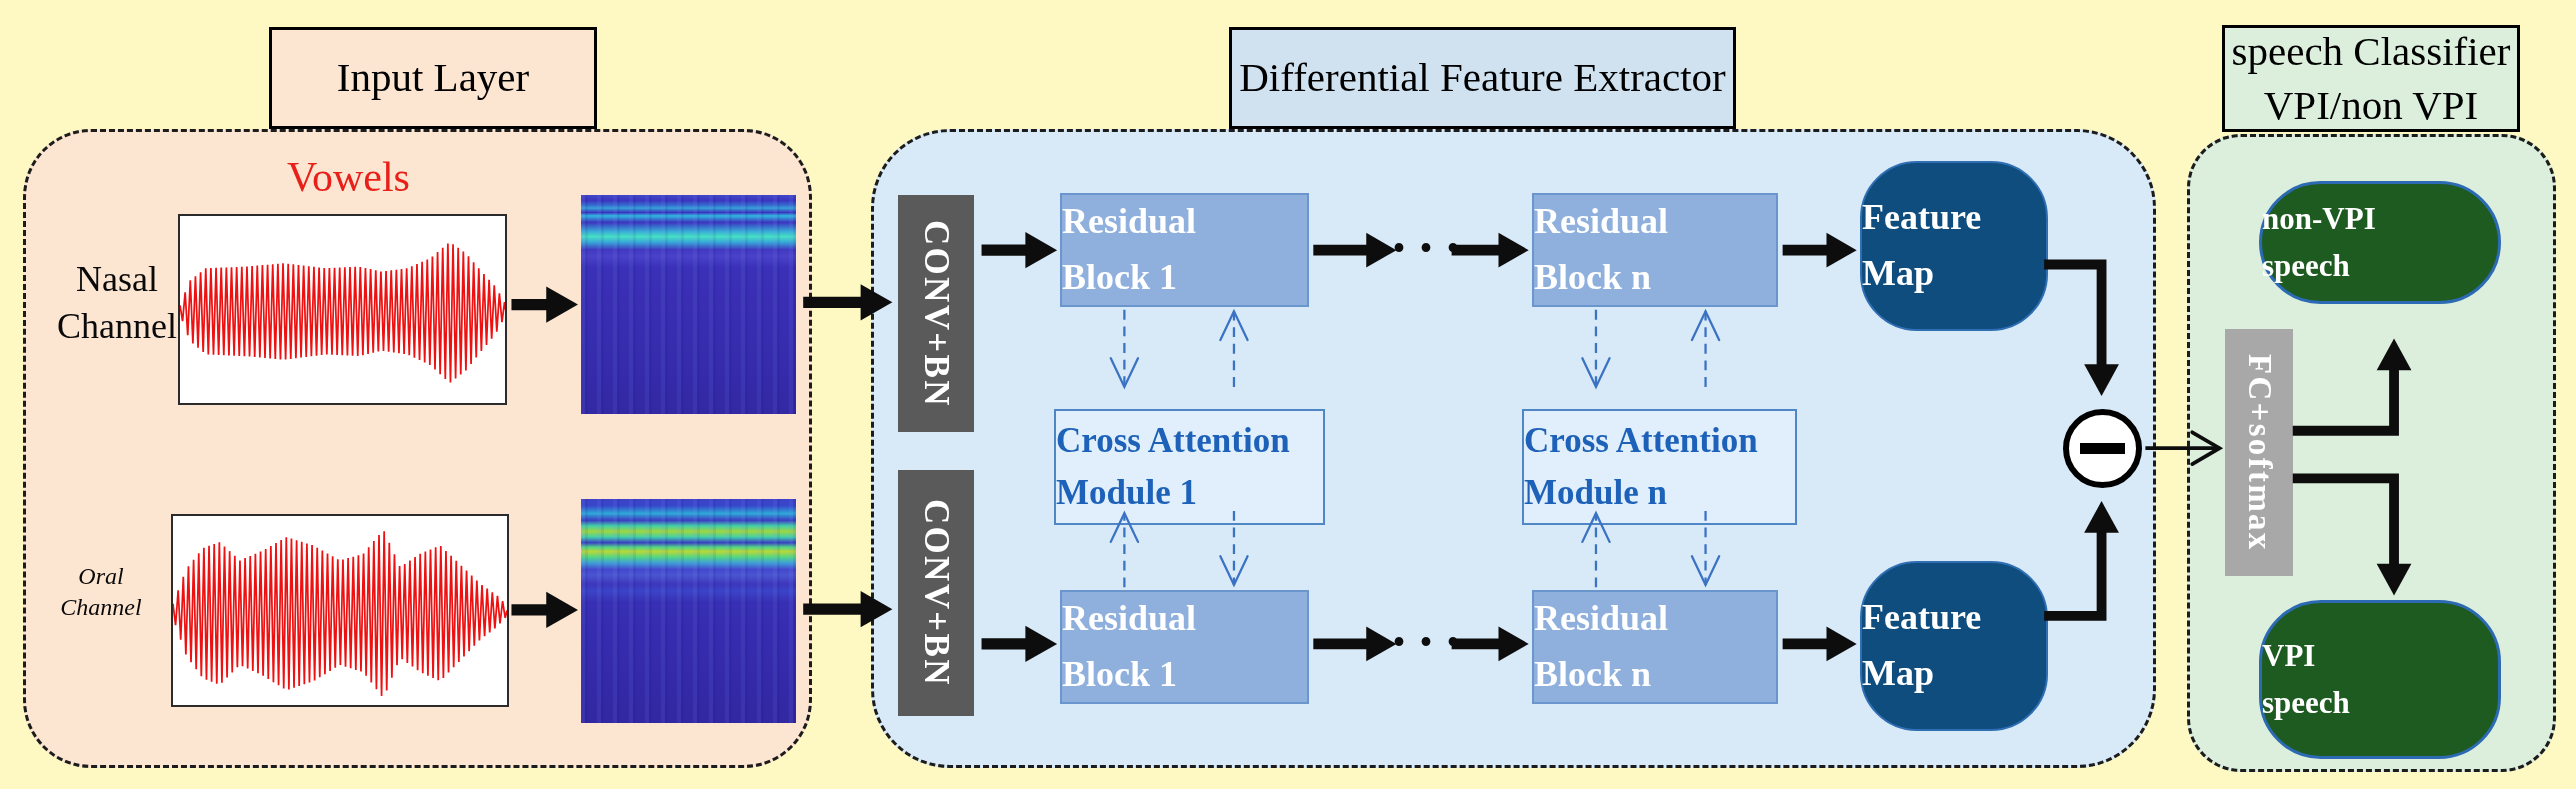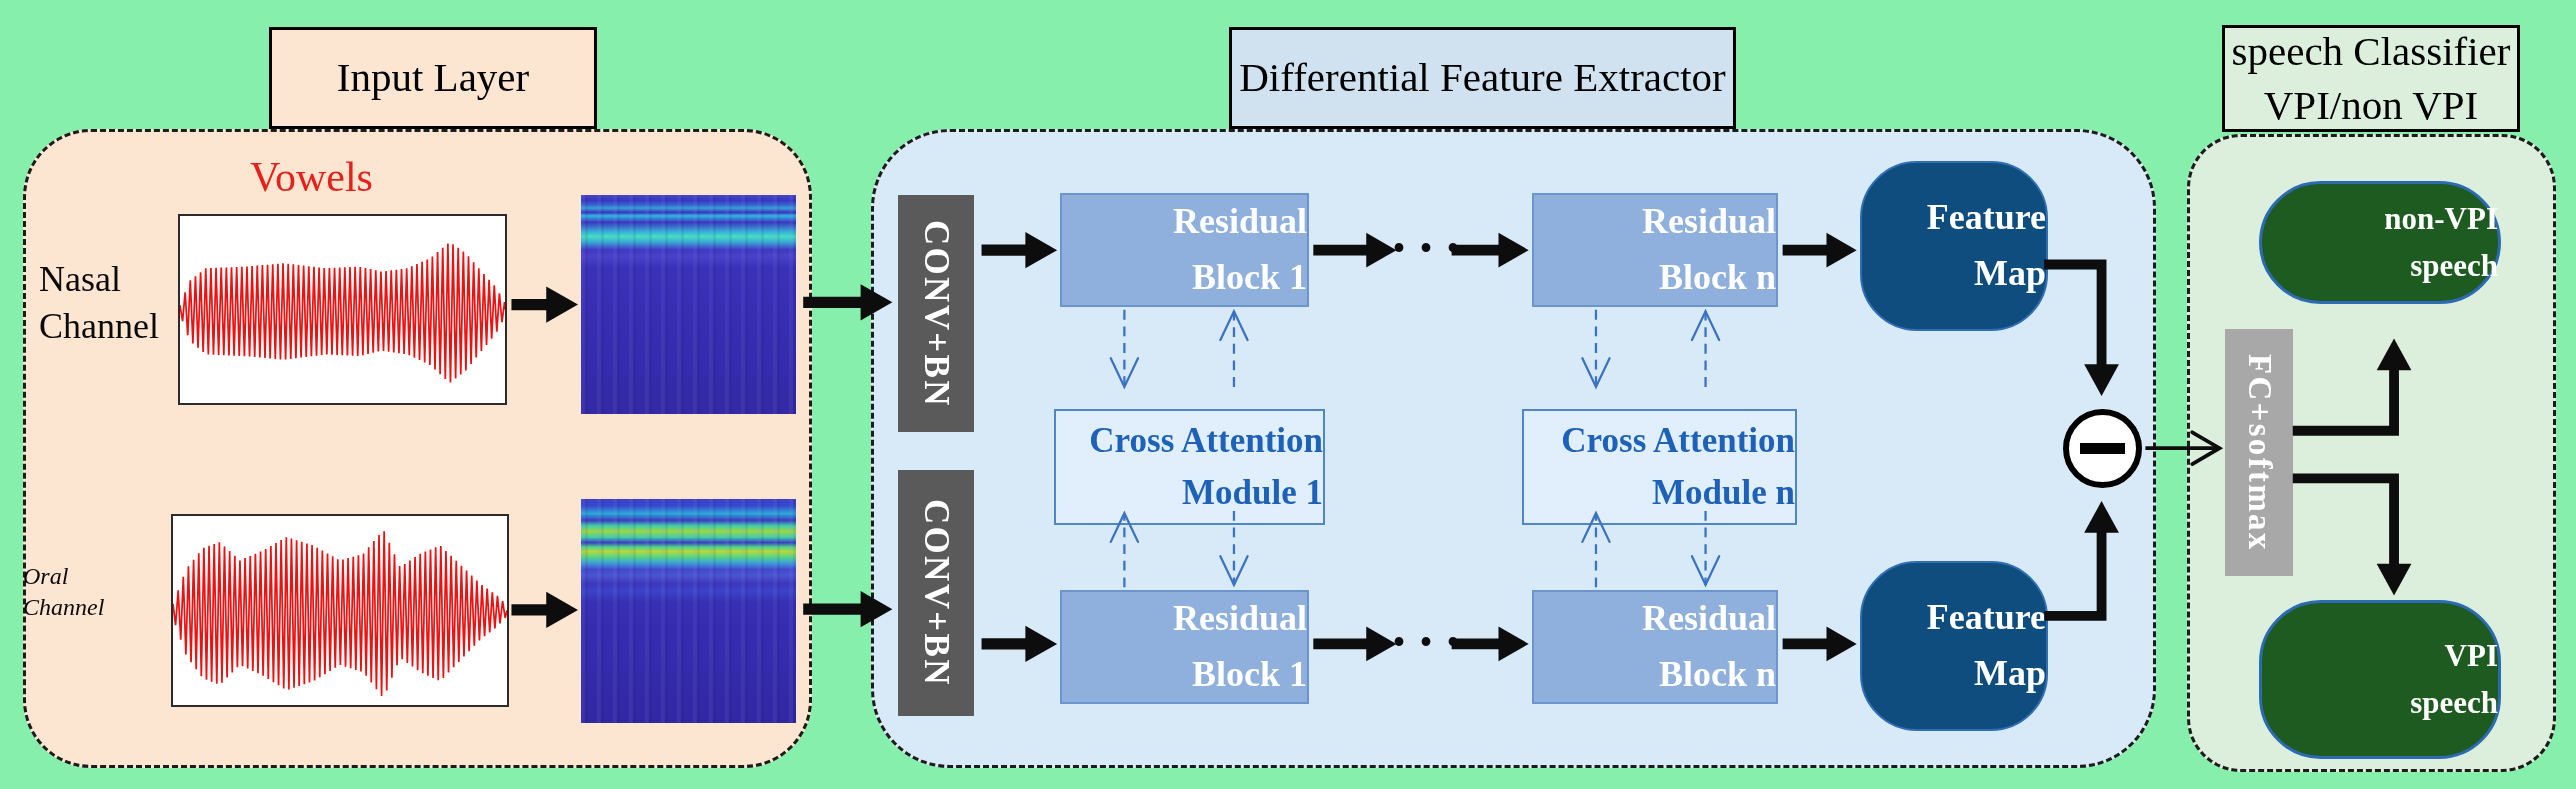--- a/index.html
+++ b/index.html
@@ -1,34 +1,34 @@
 <!DOCTYPE html>
 <html style="--input-bg: #fce5d1; --extractor-bg: #d8e9f7; --extractor-title-bg: #d0e2f0; --classifier-bg: #dcefdd; --residual-fill: #8fb0dd; --residual-border: #6b96cd; --cross-attention-fill: #e1effc; --cross-attention-border: #4f86c6; --cross-attention-text: #1d62b8; --conv-bn-fill: #5a5a5a; --fc-softmax-fill: #a8a8a8; --feature-map-fill: #0e4d7d; --speech-fill: #1e5b20; --speech-border: #2c6ab4; --vowels-text: #e8201a; --spectrogram-text: #4334cb; --waveform-color: #ee1111; --dashed-arrow-color: #3a72c4; --arrow-color: #0d0d0d;font-size:12px"><head>
 <meta charset="utf-8">
 <style>
   html,body{margin:0;padding:0;background:#ffffff;}
   #canvas{
     position:relative;width:2576px;height:789px;overflow:hidden;
-    font-family:"Liberation Serif","DejaVu Serif",serif;background:#86efac;
+    font-family:"Liberation Serif","DejaVu Serif",serif;background:#fef9c3;
   }
   .panel{position:absolute;border:3px dashed #1c1c1c;box-sizing:border-box;z-index:1;}
   #panel-input{left:23px;top:129px;width:789px;height:639px;background:var(--input-bg);border-radius:68px;}
   #panel-extractor{left:871px;top:129px;width:1285px;height:639px;background:var(--extractor-bg);border-radius:79px;}
   #panel-classifier{left:2187px;top:134px;width:369px;height:638px;background:var(--classifier-bg);border-radius:54px;}
 
   .title-box{
     position:absolute;border:3px solid #000;box-sizing:border-box;z-index:6;
     display:flex;flex-direction:column;align-items:center;justify-content:center;
     text-align:center;font-size:41px;color:#000;line-height:1.3;
   }
   #title-input{left:269px;top:26.5px;width:328px;height:102px;background:var(--input-bg);}
   #title-extractor{left:1229px;top:26.5px;width:507px;height:102px;background:var(--extractor-title-bg);}
   #title-classifier{left:2222px;top:25px;width:298px;height:107px;background:var(--classifier-bg);}
 
-  .label{position:absolute;z-index:2;text-align:left;line-height:1.3;}
+  .label{position:absolute;z-index:2;text-align:center;line-height:1.3;}
   #lbl-vowels{left:250px;top:150px;width:197px;font-size:42px;color:var(--vowels-text);}
   #lbl-spectrogram{left:577px;top:150px;width:230px;font-size:42px;color:var(--spectrogram-text);}
   #lbl-nasal{left:23px;top:256px;width:156px;font-size:36px;color:#0a0a0a;margin-left:16px;}
   #lbl-oral{left:23px;top:561px;width:156px;font-size:24px;color:#0a0a0a;font-style:italic;}
 
   .wave-box{position:absolute;background:#ffffff;border:2.3px solid #2b2b2b;box-sizing:border-box;z-index:2;}
   #wave-nasal{left:178px;top:214px;width:329px;height:191px;}
   #wave-oral{left:171px;top:514px;width:338px;height:193px;}
   .wave-box svg{display:block;width:100%;height:100%;}
 
@@ -50,21 +50,21 @@
         #3d42c6 0%, #3747cc 3%,
         #2fa8d8 6.5%, #3b3cc2 9.5%,
         #43d0a8 12%, #9ed643 14.5%, #43d0a8 17%,
         #3b40c4 19.5%,
         #52d684 21.5%, #b8d83a 23.5%, #52d684 26%,
         #3f9fd8 28.5%, #4448cc 31.5%,
         #4a55d0 34%, #3d36bc 38%,
         #3b44c8 41%, #3830b4 46%,
         #362cb0 58%, #3228a2 100%);}
 
-  .shape{position:absolute;display:flex;flex-direction:column;align-items:flex-end;justify-content:center;
+  .shape{position:absolute;display:flex;flex-direction:column;align-items:flex-start;justify-content:center;
          text-align:center;box-sizing:border-box;z-index:2;}
   .res-block{background:var(--residual-fill);border:2.3px solid var(--residual-border);
              color:#fff;font-weight:bold;font-size:36px;line-height:1.55;}
   #rb1-top{left:1060px;top:193px;width:249px;height:114px;}
   #rbn-top{left:1532px;top:193px;width:246px;height:114px;}
   #rb1-bot{left:1060px;top:590px;width:249px;height:114px;}
   #rbn-bot{left:1532px;top:590px;width:246px;height:114px;}
 
   .cam{background:var(--cross-attention-fill);border:2.3px solid var(--cross-attention-border);
        color:var(--cross-attention-text);font-weight:bold;font-size:35px;line-height:1.5;margin-top:17px;}

